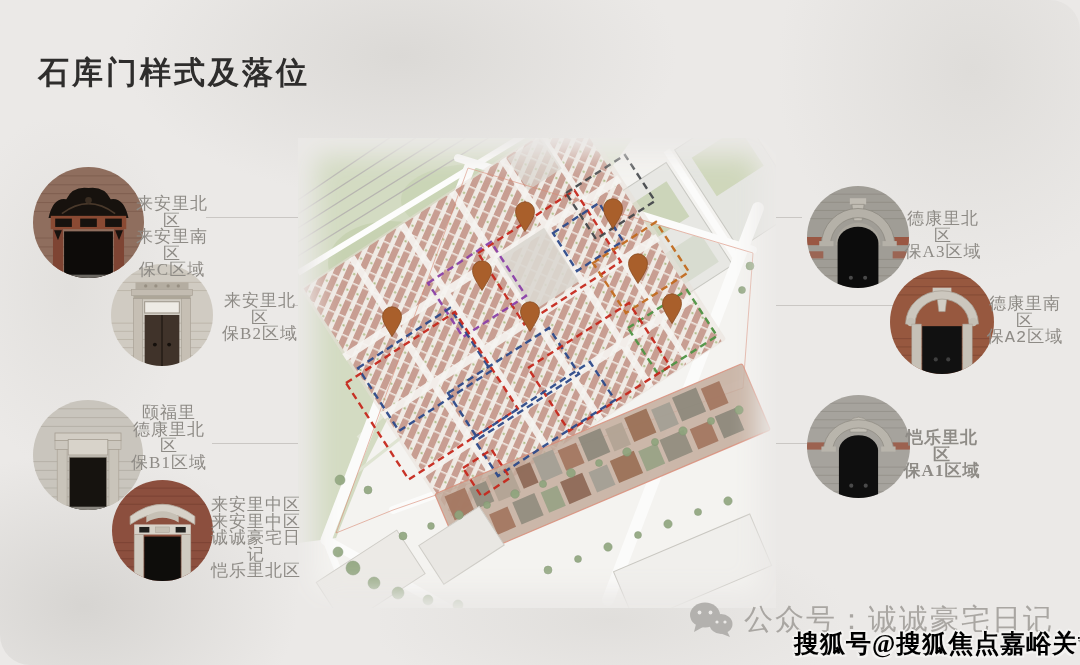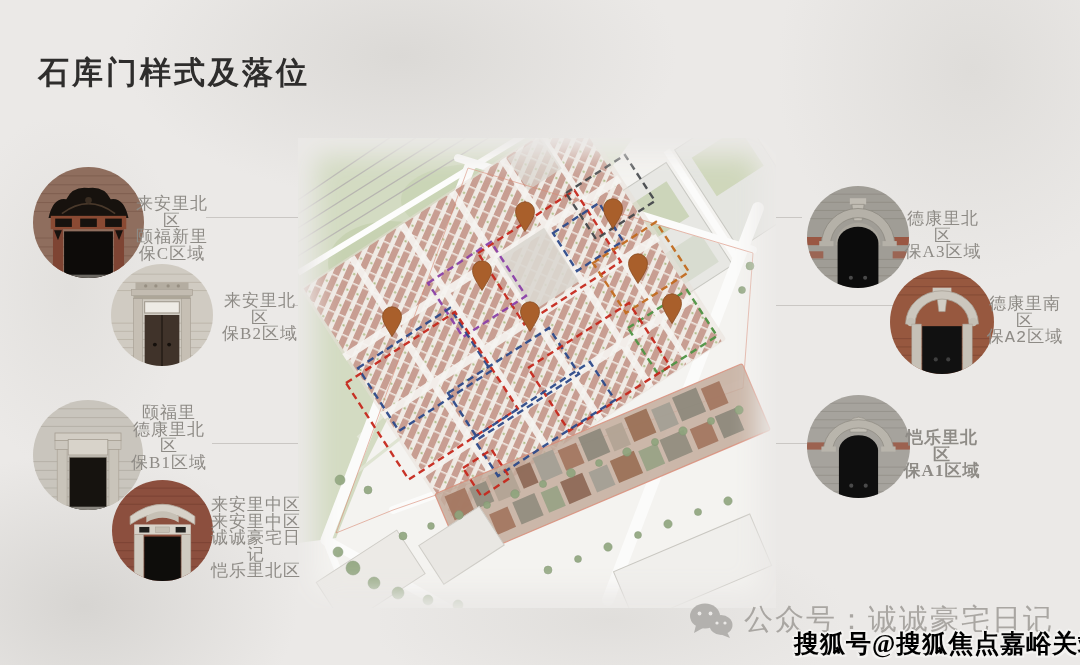--- a/index.html
+++ b/index.html
@@ -1,18 +1,18 @@
 <!DOCTYPE html>
 <html><head>
 <meta charset="utf-8">
 <style>
   html,body{margin:0;padding:0;}
   body{width:1080px;height:665px;overflow:hidden;background:#ebe9e7;
        font-family:"Liberation Sans","DejaVu Sans",sans-serif;}
-  .slide{position:relative;width:1080px;height:665px;background:#ebe9e7;overflow:hidden;}
+  .slide{position:relative;width:1080px;height:665px;background:#ebe9e7;overflow:hidden;border-radius:30px;}
 
   
   .blob{position:absolute;pointer-events:none;}
   .blob.b1{left:120px;top:-40px;width:560px;height:240px;
     background:radial-gradient(ellipse at 50% 40%,rgba(206,204,200,.55),rgba(206,204,200,0) 70%);}
   .blob.b2{left:780px;top:-20px;width:320px;height:300px;
     background:radial-gradient(ellipse at 60% 30%,rgba(210,208,204,.5),rgba(210,208,204,0) 72%);}
   .blob.b3{left:-60px;top:450px;width:360px;height:260px;
     background:radial-gradient(ellipse at 40% 60%,rgba(194,192,188,.5),rgba(194,192,188,0) 70%);}
   .blob.b4{left:380px;top:540px;width:460px;height:160px;
@@ -28,21 +28,21 @@
   .map{position:absolute;left:298px;top:138px;width:478px;height:470px;}
   .map-fade{position:absolute;left:298px;top:138px;width:478px;height:470px;
             box-shadow:inset 0 0 26px 18px #ebe9e7;pointer-events:none;}
 
   .circle{position:absolute;border-radius:50%;overflow:hidden;}
   .circle svg{display:block;width:100%;height:100%;}
 
   .lbl{position:absolute;text-align:center;color:#8e8b86;font-size:17px;line-height:16.5px;
        font-family:"Liberation Serif","DejaVu Serif",serif;letter-spacing:1px;}
 
-  .wm-row{position:absolute;left:688px;top:600px;display:flex;align-items:flex-end;gap:10px;}
+  .wm-row{position:absolute;left:688px;top:600px;display:flex;align-items:center;gap:10px;}
   .wm-wechat{font-size:29px;color:#a9a6a2;letter-spacing:2px;font-weight:500;white-space:nowrap;}
   .wm-sohu{position:absolute;left:794px;top:627px;font-size:25px;font-weight:900;color:#000;
      letter-spacing:1px;white-space:nowrap;font-family:"Liberation Serif","DejaVu Serif",serif;
      text-shadow:-2px -1px 0 #f4f3f1,2px -1px 0 #f4f3f1,-2px 2px 0 #f4f3f1,2px 2px 0 #f4f3f1,0 -2px 0 #f4f3f1,0 2px 0 #f4f3f1;}
 
   .dash{fill:none;stroke-width:2.4;stroke-dasharray:7 4.5;opacity:.95;}
 </style>
 </head>
 <body>
 
@@ -349,21 +349,21 @@
       <rect x="14" y="50" width="14" height="5" fill="#b9b5ac"></rect>
       <rect x="72" y="50" width="14" height="5" fill="#b9b5ac"></rect>
       <path d="M31 100 V54 A19 15 0 0 1 69 54 V100 Z" fill="#0f0f0f"></path>
       <circle cx="43" cy="88" r="2" fill="#4a4a4a"></circle>
         <circle cx="57" cy="88" r="2" fill="#4a4a4a"></circle>
     </svg>
   </div>
 
   <div class="lbl" style="left:131px;top:196px;width:82px;">
     <div>来安里北区</div>
-    <div>颐福新里</div>
+    <div>来安里南区</div>
     <div>保C区域</div>
   </div>
 
   <div class="lbl" style="left:219px;top:293px;width:82px;">
     <div>来安里北区</div>
     <div>保B2区域</div>
   </div>
 
   <div class="lbl" style="left:128px;top:405px;width:82px;">
     <div>颐福里</div>

